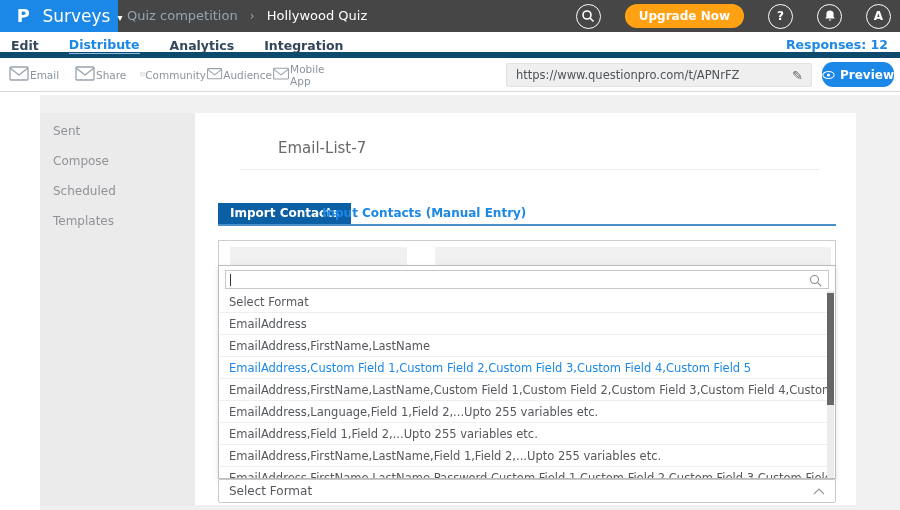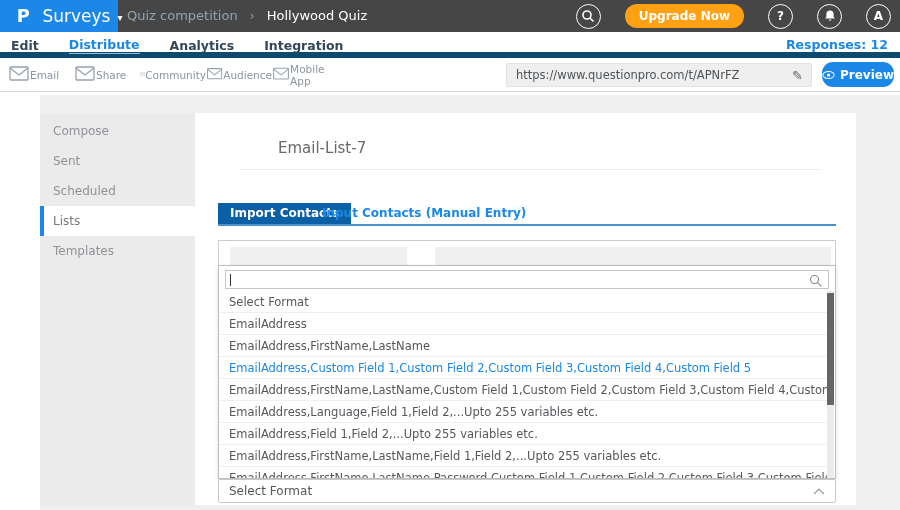--- a/index.html
+++ b/index.html
@@ -203,34 +203,31 @@
     <span>Preview</span>
   </div>
 </div>
 
 <div id="page-bg"></div>
 <div id="card"></div>
 
 <div id="sidebar">
 
     <div class="side-item">
+      <span>Sent</span>
+    </div>
+
+    <div class="side-item">
       <span>Compose</span>
-    </div>
-
-    <div class="side-item">
-      <span>Sent</span>
     </div>
 
     <div class="side-item">
       <span>Scheduled</span>
     </div>
 
-    <div class="side-item active">
-      <span>Lists</span>
-    </div>
 
     <div class="side-item">
       <span>Templates</span>
     </div>
   </div>
 
 <div id="page-title">Email-List-7</div>
 <div id="title-divider"></div>
 
 <div id="tab-row">

